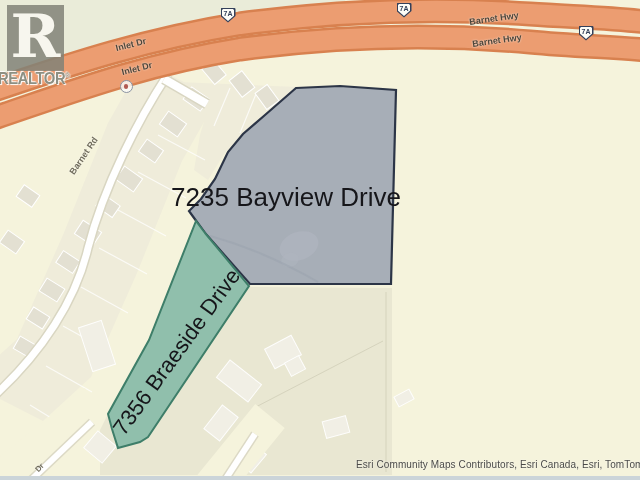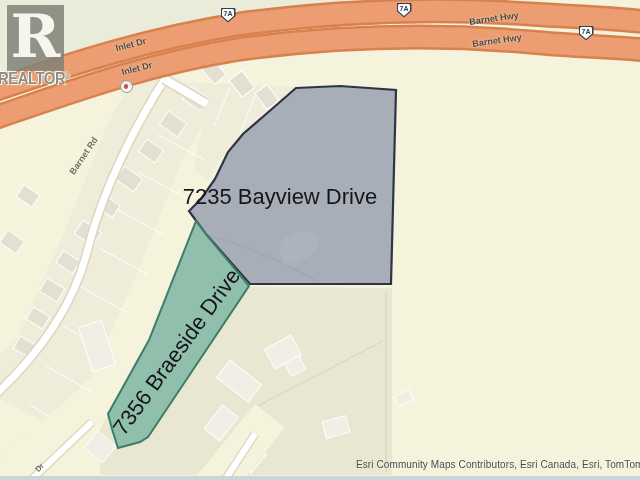--- a/index.html
+++ b/index.html
@@ -95,21 +95,21 @@
       <path d="M-6,118 C60,96 140,65 240,49 C330,37 430,33 530,42 C572,46 614,47 646,50" fill="none" stroke="#ec9d71" stroke-width="20" opacity="1" stroke-linecap="butt"></path>
     </svg>
 
   <div id="labels">
       <div class="map-label" style="left: 131px; top: 45px; font-size: 9px; color: rgb(78, 70, 58); font-weight: 700; transform: translate(-50%, -50%) rotate(-14deg);">Inlet Dr</div>
       <div class="map-label" style="left: 137px; top: 69px; font-size: 9px; color: rgb(78, 70, 58); font-weight: 700; transform: translate(-50%, -50%) rotate(-14deg);">Inlet Dr</div>
       <div class="map-label" style="left: 494px; top: 19px; font-size: 9px; color: rgb(78, 70, 58); font-weight: 700; transform: translate(-50%, -50%) rotate(-8deg);">Barnet Hwy</div>
       <div class="map-label" style="left: 497px; top: 41px; font-size: 9px; color: rgb(78, 70, 58); font-weight: 700; transform: translate(-50%, -50%) rotate(-8deg);">Barnet Hwy</div>
       <div class="map-label" style="left: 84px; top: 156px; font-size: 9px; color: rgb(113, 109, 93); font-weight: 700; transform: translate(-50%, -50%) rotate(-56deg);">Barnet Rd</div>
       <div class="map-label" style="left: 40px; top: 468px; font-size: 8px; color: rgb(113, 109, 93); font-weight: 700; transform: translate(-50%, -50%) rotate(-47deg);">Dr</div>
-      <div class="map-label prop-label" style="left: 280px; top: 197px; font-size: 22px; color: rgb(22, 22, 26); font-weight: 400; transform: translate(-50%, -50%) rotate(0deg);">7235 Bayview Drive</div>
+      <div class="map-label prop-label" style="left: 286px; top: 197px; font-size: 26px; color: rgb(22, 22, 26); font-weight: 400; transform: translate(-50%, -50%) rotate(0deg);">7235 Bayview Drive</div>
       <div class="map-label prop-label" style="left: 177px; top: 352px; font-size: 22px; color: rgb(22, 22, 26); font-weight: 400; transform: translate(-50%, -50%) rotate(-54deg);">7356 Braeside Drive</div>
     </div>
   <div id="shields">
       <div class="shield" style="left: 220.5px; top: 7.5px;">
         <div class="shield-in"></div>
         <span>7A</span>
       </div>
       <div class="shield" style="left: 396.5px; top: 2.5px;">
         <div class="shield-in"></div>
         <span>7A</span>

